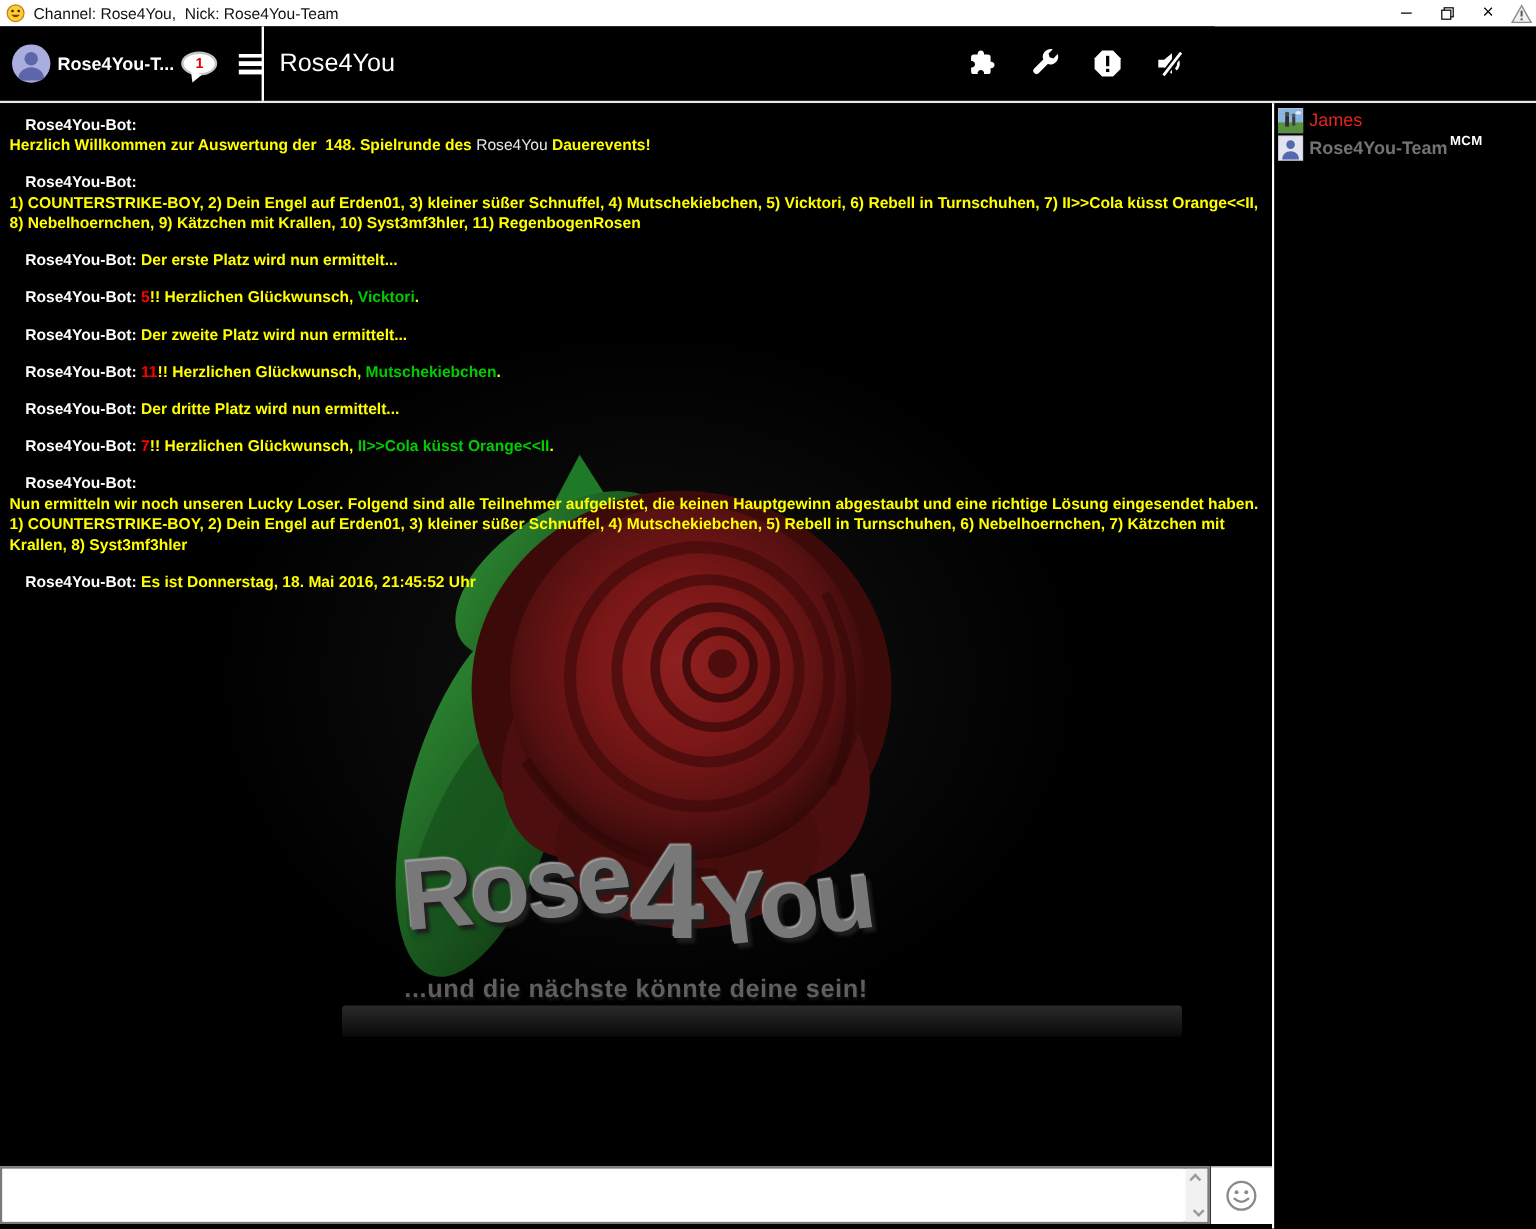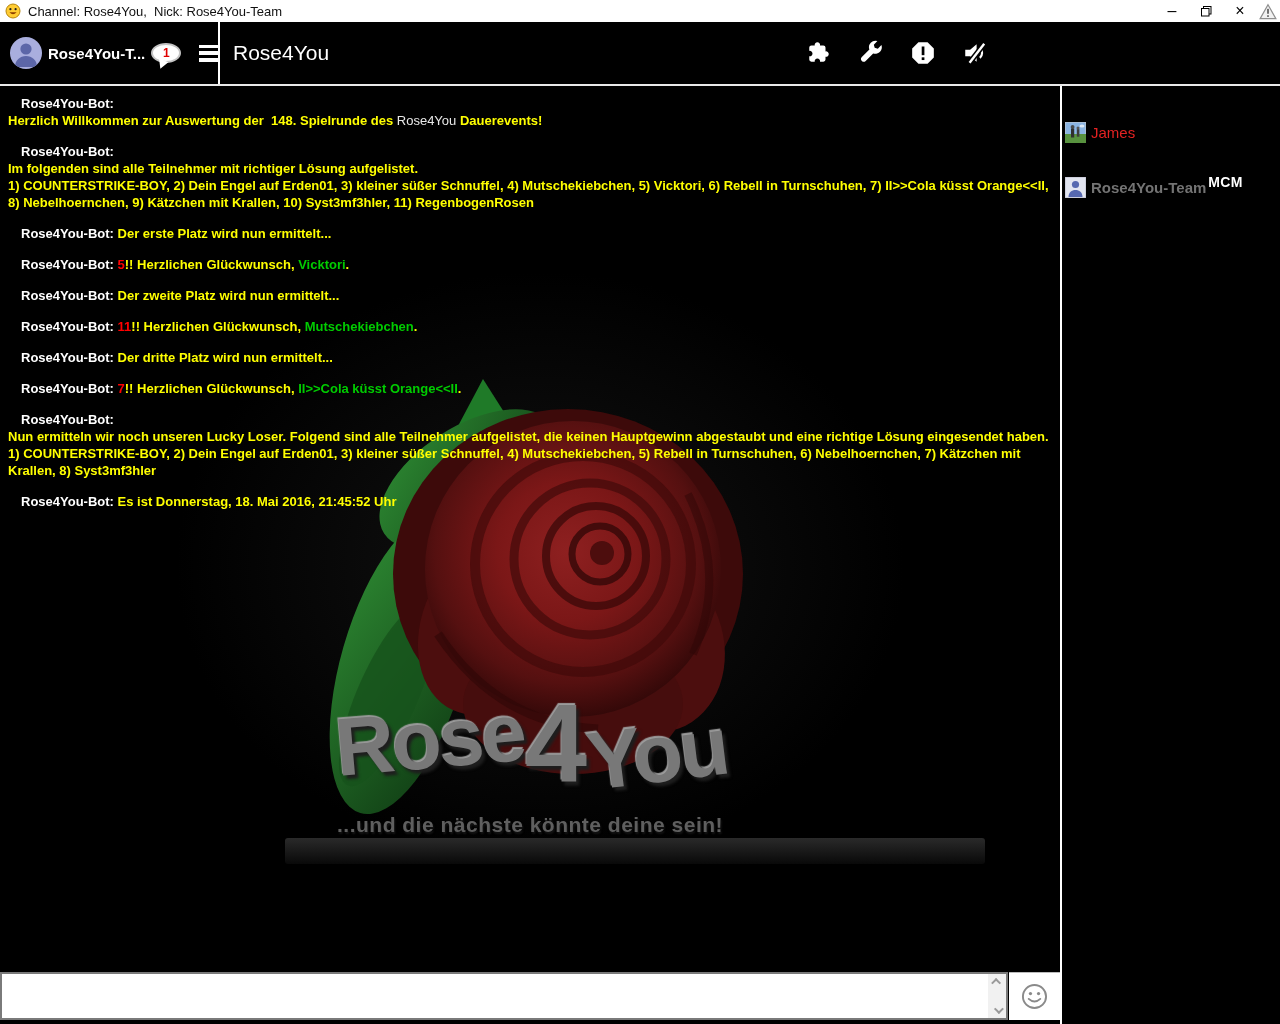--- a/index.html
+++ b/index.html
@@ -52,26 +52,26 @@
   .line { white-space:pre-wrap; }
   .seg-n { color:#ffffff;padding-left:13px; }
   .seg-y { color:#ffff00; }
   .seg-r { color:#ff0000; }
   .seg-g { color:#00cc00; }
   .seg-w { color:#e8e8e8; font-weight:normal; }
 
   
   .side-sep { position:absolute; left:1060px; top:86px; width:2px; height:938px; background:#fff; }
   .sidebar { position:absolute; left:1062px; top:86px; width:218px; height:938px; background:#000; padding:3px 0 0 3px; }
-  .user-row { display:flex; align-items:center; height:23px; cursor:pointer;margin-top:32px; }
+  .user-row { display:flex; align-items:center; height:23px; cursor:pointer; }
   .u-avatar { width:21px; height:21px; flex:0 0 21px; position:relative; }
   .u-name { margin-left:5px; font-size:15px; white-space:nowrap; }
   .u-name.james { color:#e32222; font-weight:normal; }
   .u-name.team { color:#737373; font-weight:bold; }
-  .u-badge { color:#fff; font-weight:bold; font-size:14px; margin-left:2px; position:relative; top:-6px; letter-spacing:0.3px; }
+  .u-badge { color:#fff; font-weight:bold; font-size:11px; margin-left:2px; position:relative; top:-6px; letter-spacing:0.3px; }
 
   
   .composer { position:absolute; left:0; top:972px; width:1008px; height:48px; background:#fff; border:2px solid #7a7a7a; }
   .composer textarea { position:absolute; left:0; top:0; width:984px; height:44px; border:none; outline:none; resize:none; font-family:"Liberation Sans",sans-serif; font-size:13px; }
   .c-scroll { position:absolute; right:0; top:0; width:18px; height:44px; background:#f1f1f1; display:flex; flex-direction:column; justify-content:space-between; align-items:center; }
   .sc-btn { width:18px; height:15px; display:flex; align-items:center; justify-content:center; cursor:pointer; }
   .chev { width:7px; height:7px; border-left:2px solid #9a9a9a; border-top:2px solid #9a9a9a; }
   .chev.up { transform:rotate(45deg) translateY(2px); }
   .chev.down { transform:rotate(225deg) translateY(2px); }
   .emoji-panel { position:absolute; left:1009px; top:972px; width:51px; height:48px; background:#fff; border-top:1px solid #bbb; display:flex; align-items:center; justify-content:center; cursor:pointer; }
@@ -205,21 +205,20 @@
       <div class="tagline">...und die nächste könnte deine sein!</div>
     </div>
 
     <div class="msgs">
         <div class="msg">
           <div class="line"><span class="seg-n">Rose4You-Bot:</span></div>
           <div class="line"><span class="seg-y">Herzlich Willkommen zur Auswertung der  148. Spielrunde des </span><span class="seg-w">Rose4You</span><span class="seg-y"> Dauerevents!</span></div>
         </div>
         <div class="msg">
           <div class="line"><span class="seg-n">Rose4You-Bot:</span></div>
-          <div class="line"><span class="seg-y">Im folgenden sind alle Teilnehmer mit richtiger Lösung aufgelistet.</span></div>
           <div class="line"><span class="seg-y">1) COUNTERSTRIKE-BOY, 2) Dein Engel auf Erden01, 3) kleiner süßer Schnuffel, 4) Mutschekiebchen, 5) Vicktori, 6) Rebell in Turnschuhen, 7) II&gt;&gt;Cola küsst Orange&lt;&lt;II, 8) Nebelhoernchen, 9) Kätzchen mit Krallen, 10) Syst3mf3hler, 11) RegenbogenRosen</span></div>
         </div>
         <div class="msg">
           <div class="line"><span class="seg-n">Rose4You-Bot: </span><span class="seg-y">Der erste Platz wird nun ermittelt...</span></div>
         </div>
         <div class="msg">
           <div class="line"><span class="seg-n">Rose4You-Bot: </span><span class="seg-r">5</span><span class="seg-y">!! Herzlichen Glückwunsch, </span><span class="seg-g">Vicktori</span><span class="seg-y">.</span></div>
         </div>
         <div class="msg">
           <div class="line"><span class="seg-n">Rose4You-Bot: </span><span class="seg-y">Der zweite Platz wird nun ermittelt...</span></div>

